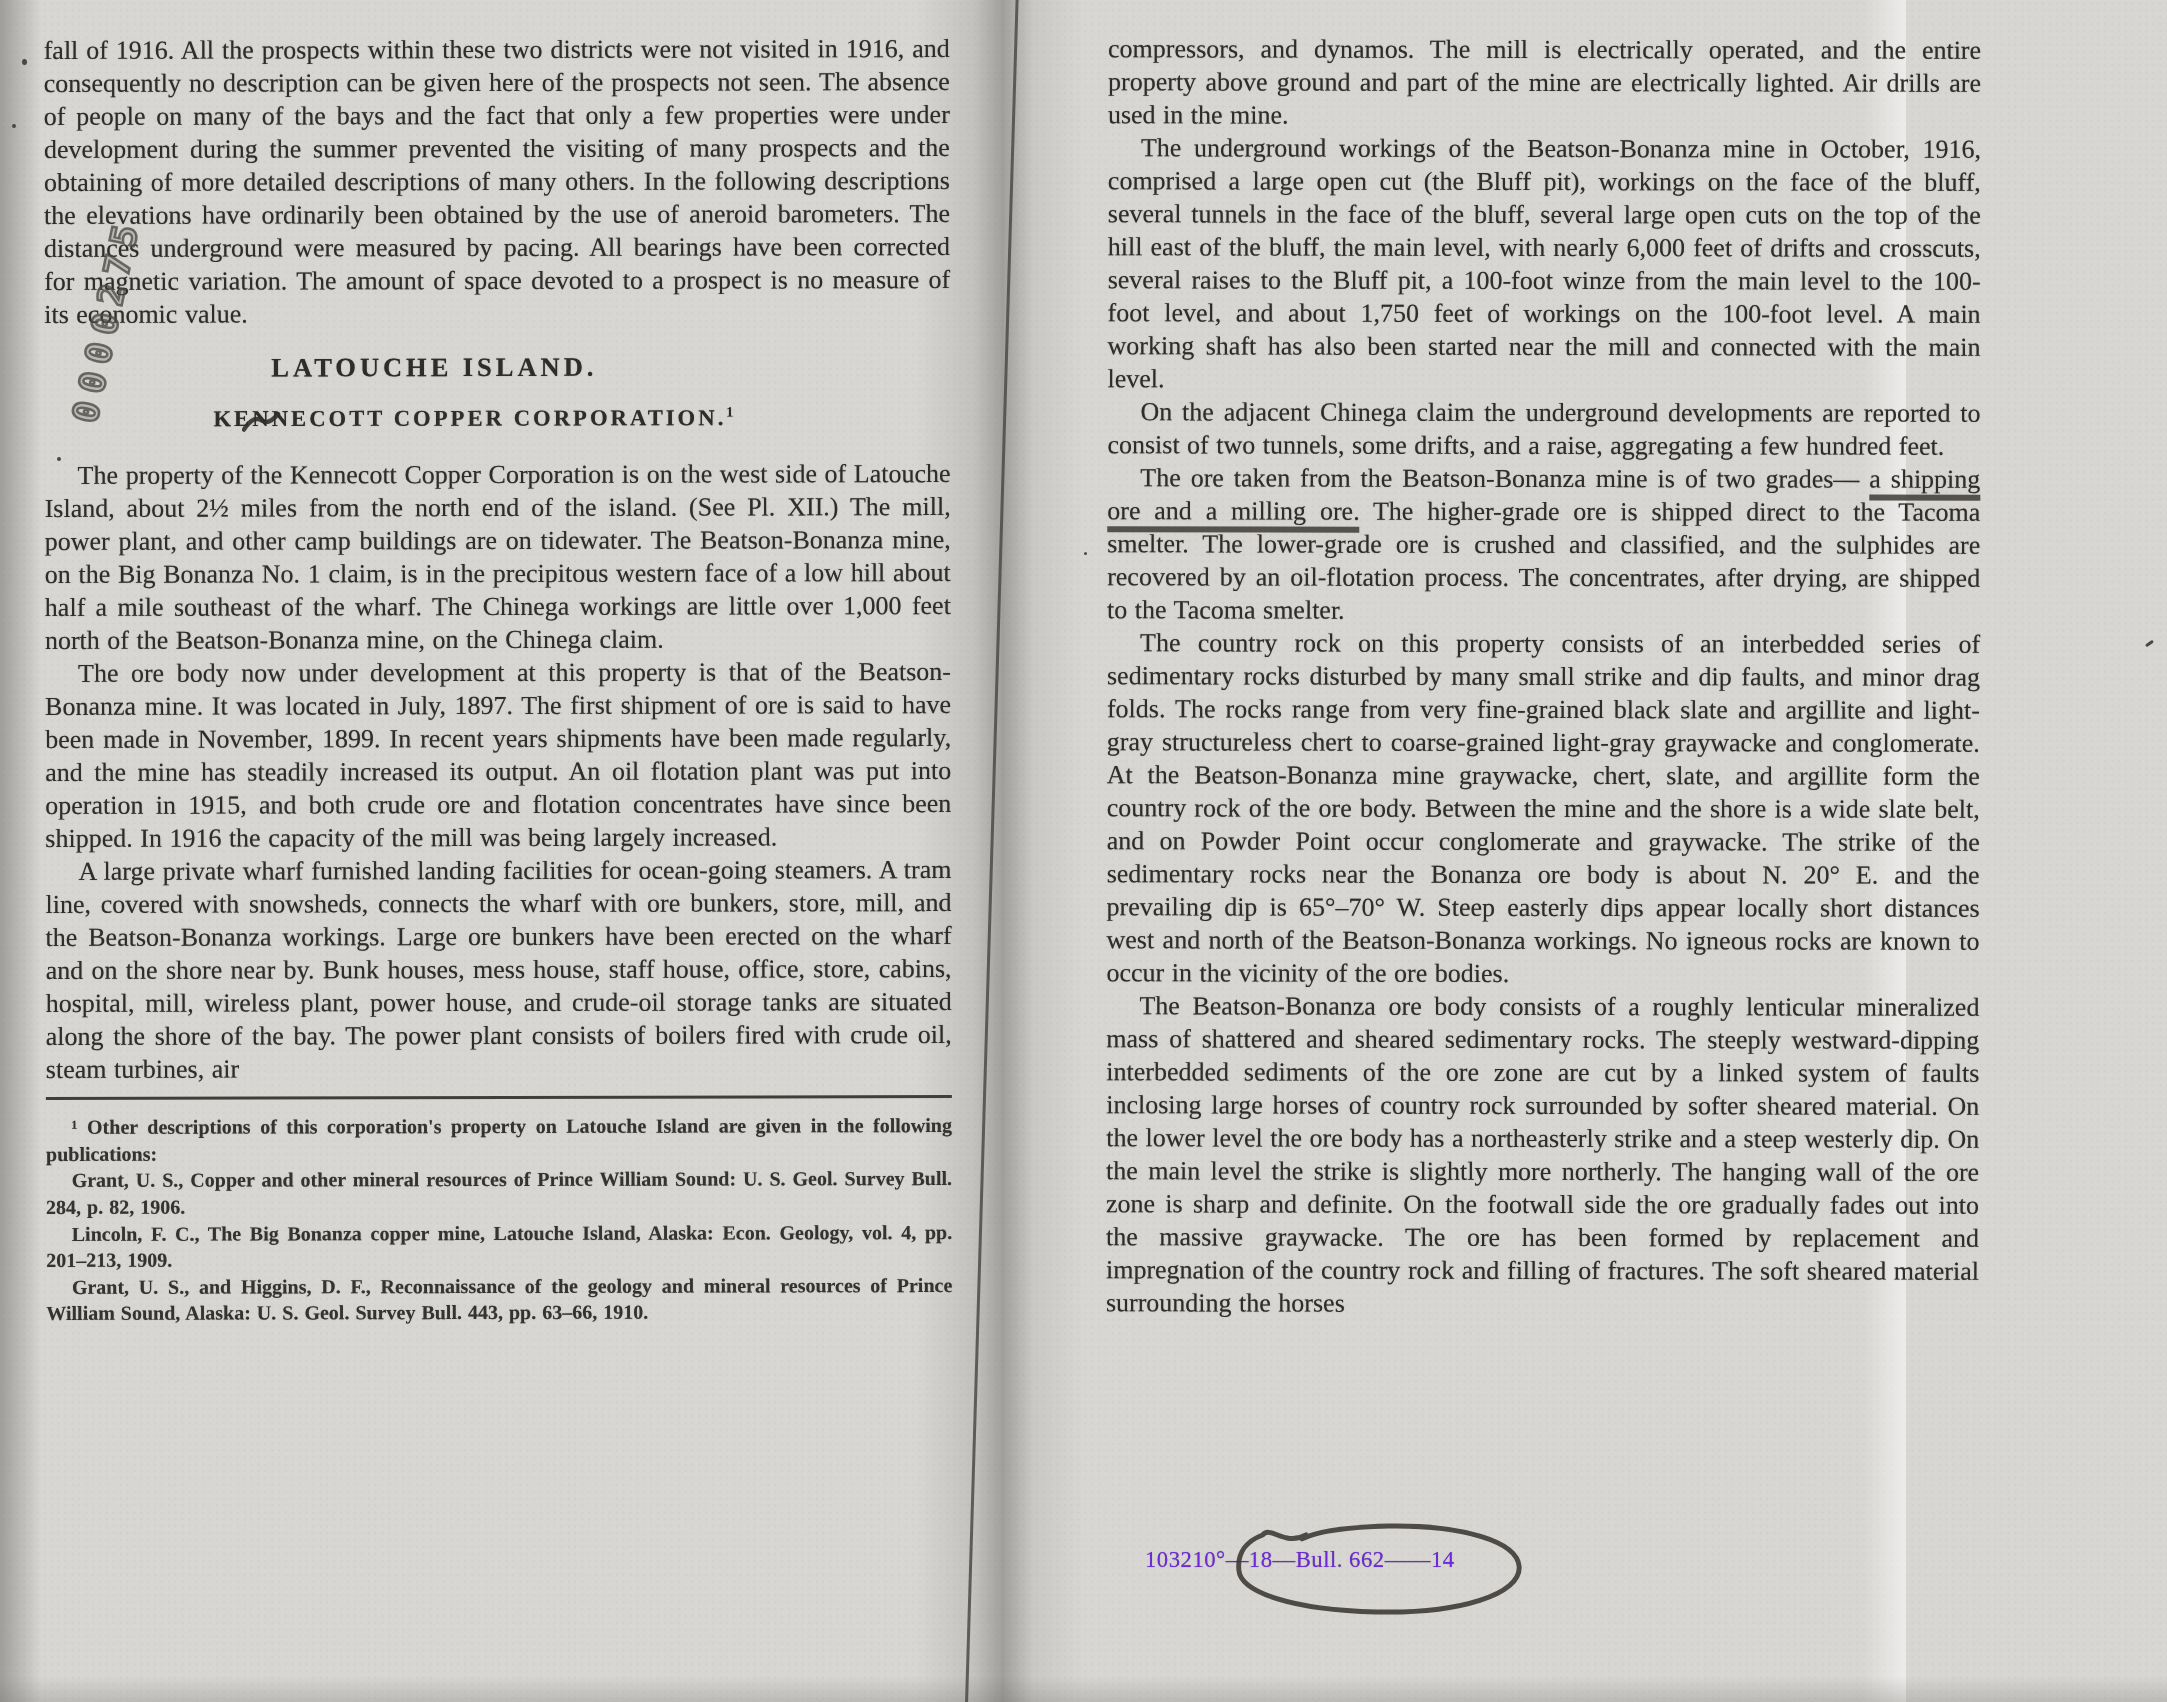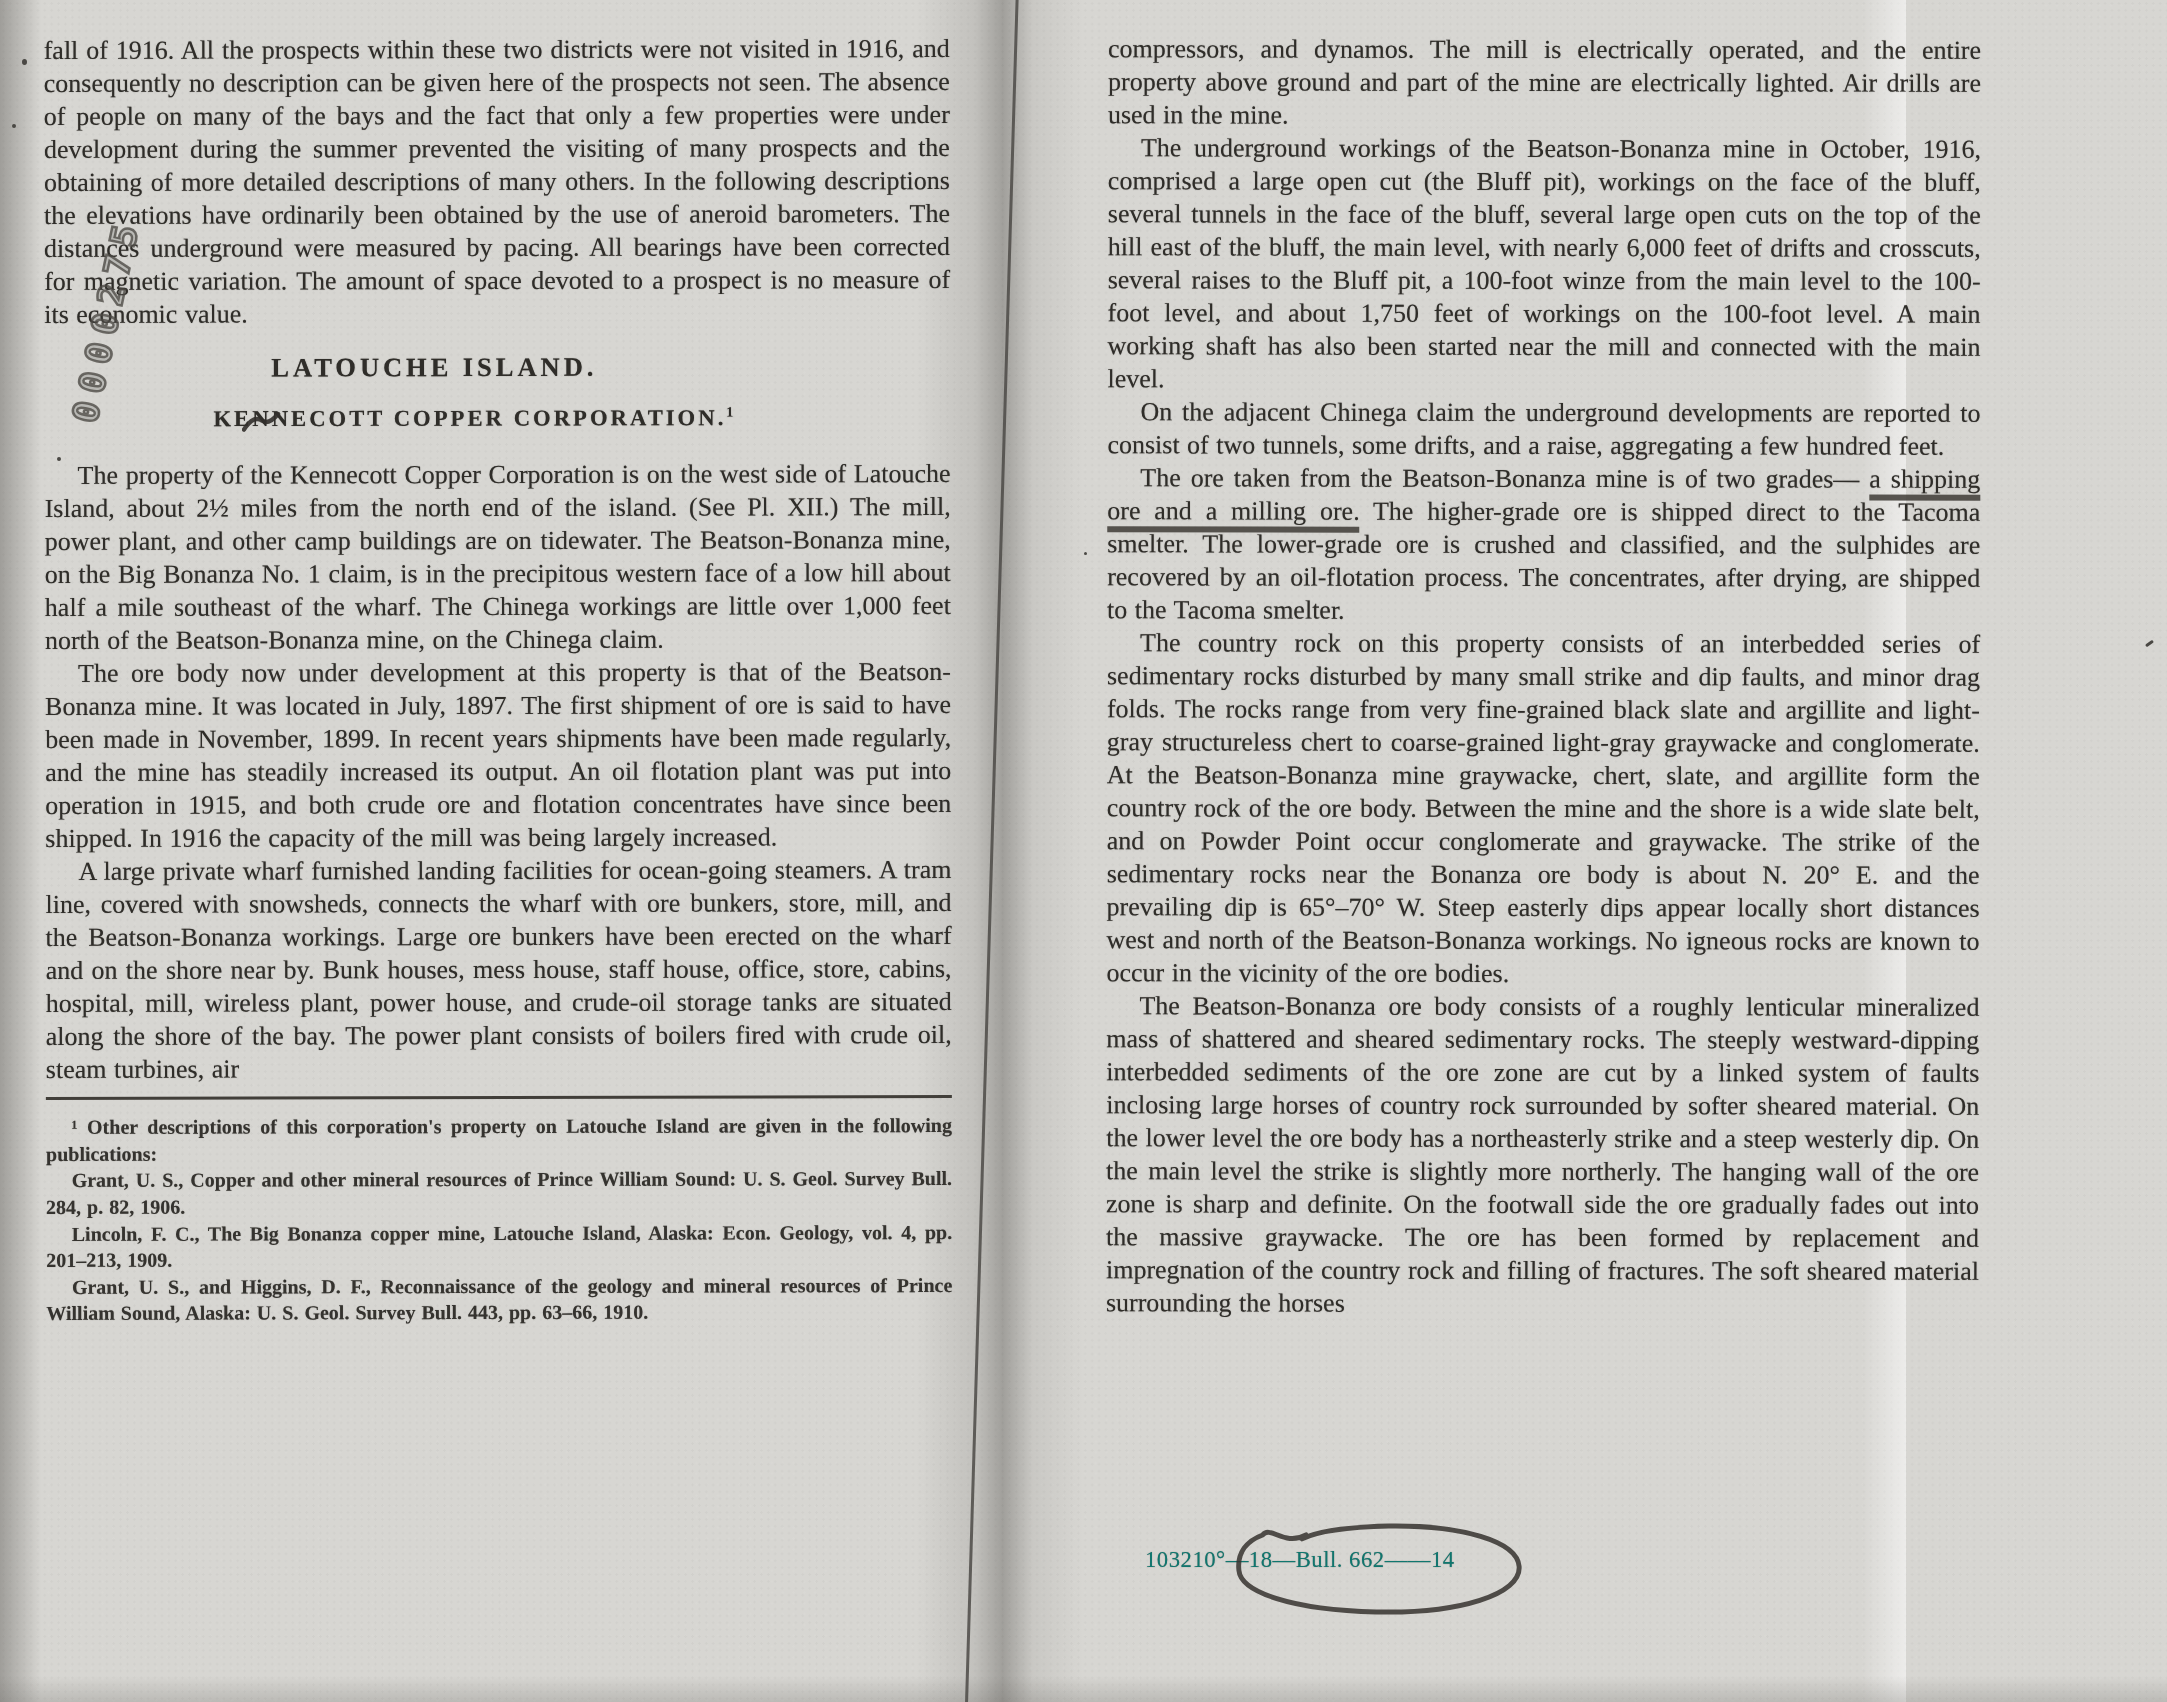--- a/index.html
+++ b/index.html
@@ -91,21 +91,21 @@
     -webkit-text-stroke: 2.5px rgba(76,73,68,0.78);
     white-space: nowrap;
   }
 
   
   .pencil-tick { position: absolute; left: 242px; top: 410px; }
 
   
   .signature {
     position: absolute; left: 1145px; top: 1547px;
-    font-size: 22.7px; letter-spacing: 0.5px; color: #0f766e;
+    font-size: 22.7px; letter-spacing: 0.5px; color: #6d28d9;
     text-shadow: 0 0 1px rgba(47,45,41,0.5); white-space: nowrap;
   }
   .circle-annotation { position: absolute; left: 1233px; top: 1519px; }
 
   .speck { position: absolute; background: #4a4844; border-radius: 50%; }
   .speck.s1 { left: 21.7px;  top: 59px;  width: 4.9px; height: 5.9px; }
   .speck.s2 { left: 11.8px;  top: 124px; width: 3.9px; height: 3.9px; }
   .speck.s3 { left: 57px;  top: 457px; width: 3.9px; height: 3.9px; }
   .speck.s4 { left: 2145px; top: 642px; width: 8.9px; height: 3px; border-radius: 2px; transform: rotate(-35deg); }
   .speck.s5 { left: 1084px; top: 552px; width: 3px; height: 3px; }

